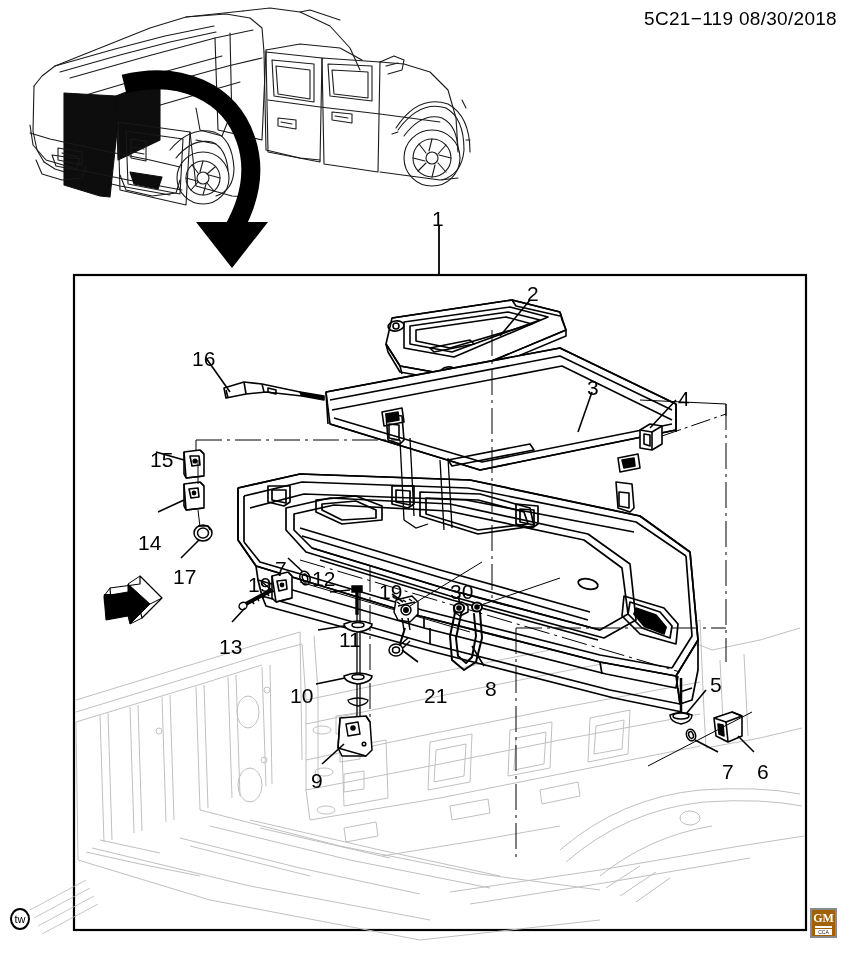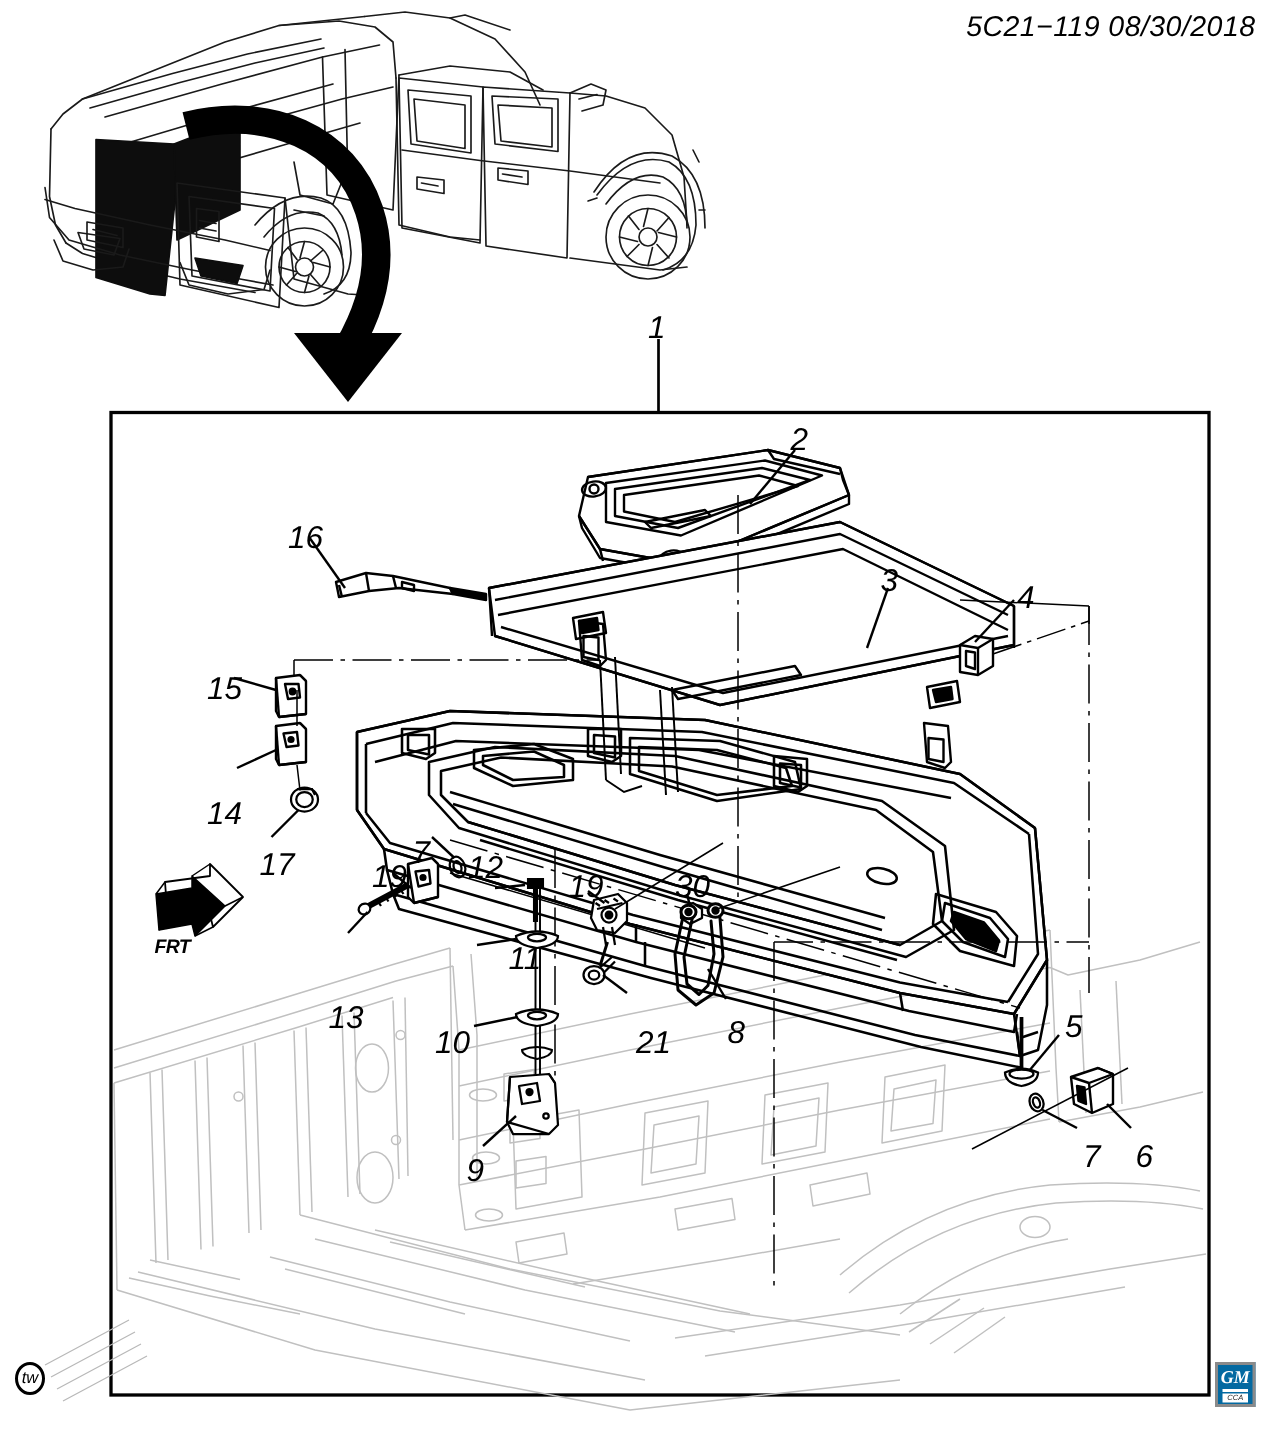--- a/index.html
+++ b/index.html
@@ -7,21 +7,20 @@
     margin: 0; padding: 0;
     background: #ffffff;
     font-family: "Liberation Sans", sans-serif;
   }
   #page {
     position: relative;
     width: 851px;
     height: 960px;
     background: #ffffff;
     overflow: hidden;
-    font-style: italic;
   }
   #svgroot {
     position: absolute;
     top: 0; left: 0;
     width: 851px;
     height: 960px;
   }
   .hdr {
     position: absolute;
     top: 8px;
@@ -40,29 +39,28 @@
     line-height: 1;
     user-select: none;
   }
   .frt-label {
     position: absolute;
     font-size: 13px;
     font-weight: bold;
     color: #000;
     font-family: "Liberation Sans", sans-serif;
     letter-spacing: -0.5px;
-    margin-top: 32px;
   }
   .gm-logo {
     position: absolute;
     left: 810px;
     top: 908px;
     width: 27px;
     height: 30px;
-    background: #0369a1;
+    background: #a16207;
     border: 2px solid #8a8a8a;
     display: flex;
     flex-direction: column;
     align-items: center;
     justify-content: center;
     padding: 1px 0;
   }
   .gm-logo .gm-text {
     color: #ffffff;
     font-size: 12px;
@@ -645,23 +643,23 @@
   <div class="callout" style="left:587px; top:377px;">3</div>
   <div class="callout" style="left:678px; top:388px;">4</div>
   <div class="callout" style="left:710px; top:674px;">5</div>
   <div class="callout" style="left:757px; top:761px;">6</div>
   <div class="callout" style="left:722px; top:761px;">7</div>
   <div class="callout" style="left:485px; top:678px;">8</div>
   <div class="callout" style="left:311px; top:770px;">9</div>
   <div class="callout" style="left:290px; top:685px;">10</div>
   <div class="callout" style="left:292px; top:629px;margin-left:47px;">11</div>
   <div class="callout" style="left:312px; top:568px;">12</div>
-  <div class="callout" style="left:219px; top:668px;">13</div>
+  <div class="callout" style="left:219px; top:636px;">13</div>
   <div class="callout" style="left:138px; top:532px;">14</div>
-  <div class="callout" style="left:138px; top:449px;">15</div>
+  <div class="callout" style="left:150px; top:449px;">15</div>
   <div class="callout" style="left:192px; top:348px;">16</div>
   <div class="callout" style="left:173px; top:566px;">17</div>
   <div class="callout" style="left:248px; top:574px;">19</div>
   <div class="callout" style="left:379px; top:581px;">19</div>
   <div class="callout" style="left:450px; top:581px;">30</div>
   <div class="callout" style="left:424px; top:669px;margin-top:16px;">21</div>
   <div class="callout" style="left:275px; top:558px;">7</div>
 
   <div class="frt-label" style="left:103px; top:591px;">FRT</div>
 

